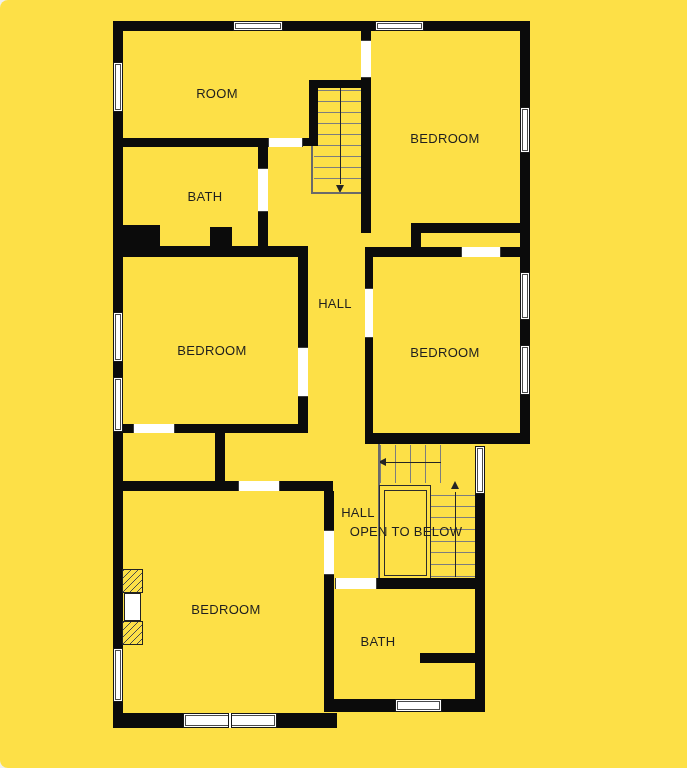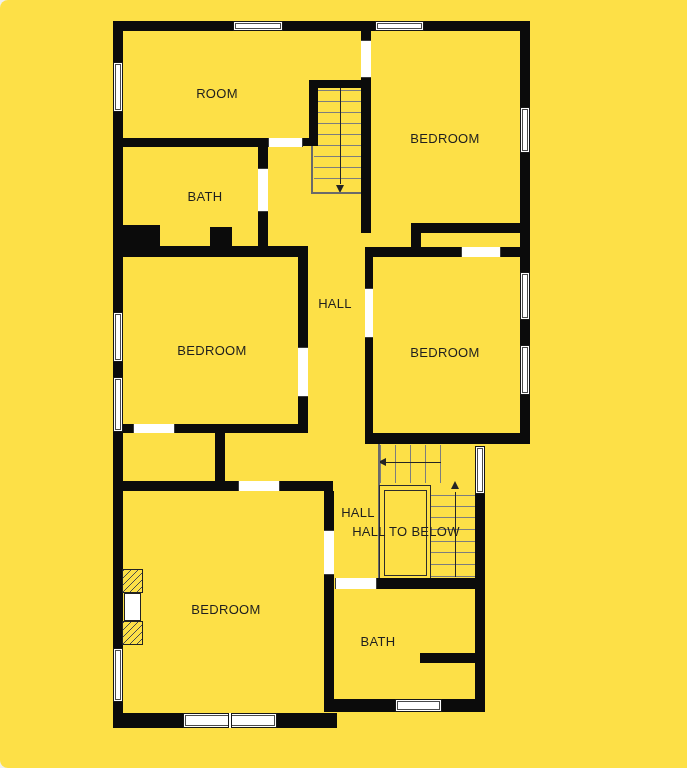--- a/index.html
+++ b/index.html
@@ -164,16 +164,16 @@
       <div class="fbox" style="left: 124px; top: 593px; width: 17px; height: 28px;"></div>
       <div class="hatch" style="left: 122px; top: 621px; width: 21px; height: 24px;"></div>
       <div class="label" style="left: 217px; top: 93px; color: rgb(31, 31, 31);">ROOM</div>
       <div class="label" style="left: 205px; top: 196px; color: rgb(31, 31, 31);">BATH</div>
       <div class="label" style="left: 335px; top: 303px; color: rgb(31, 31, 31);">HALL</div>
       <div class="label" style="left: 445px; top: 138px; color: rgb(31, 31, 31);">BEDROOM</div>
       <div class="label" style="left: 445px; top: 352px; color: rgb(31, 31, 31);">BEDROOM</div>
       <div class="label" style="left: 212px; top: 350px; color: rgb(31, 31, 31);">BEDROOM</div>
       <div class="label" style="left: 226px; top: 609px; color: rgb(31, 31, 31);">BEDROOM</div>
       <div class="label" style="left: 358px; top: 512px; color: rgb(31, 31, 31);">HALL</div>
-      <div class="label" style="left: 406px; top: 531px; color: rgb(31, 31, 31);">HALL TO BELOW</div>
+      <div class="label" style="left: 406px; top: 531px; color: rgb(31, 31, 31);">OPEN TO BELOW</div>
       <div class="label" style="left: 378px; top: 641px; color: rgb(31, 31, 31);">BATH</div>
     </div>
 </div>
 
 </body></html>

